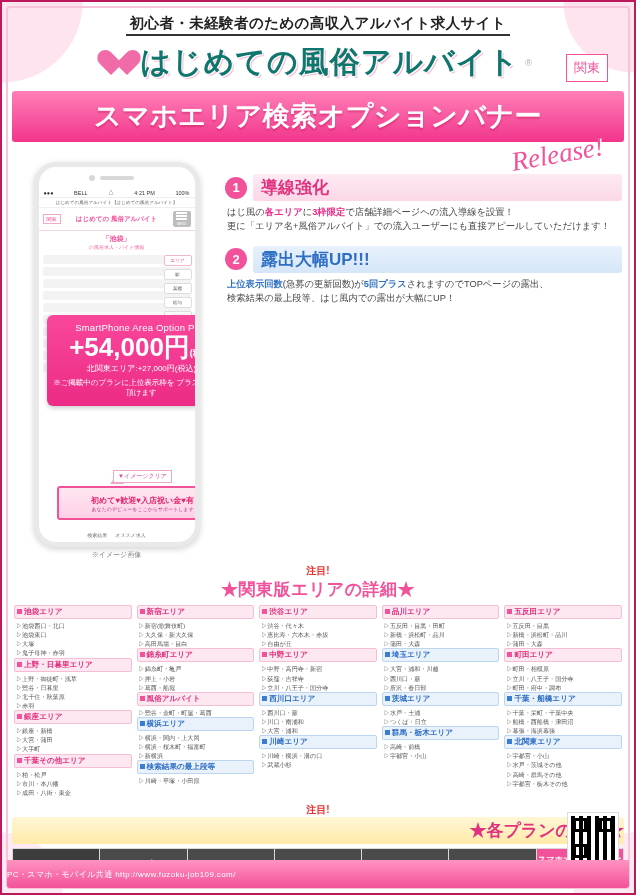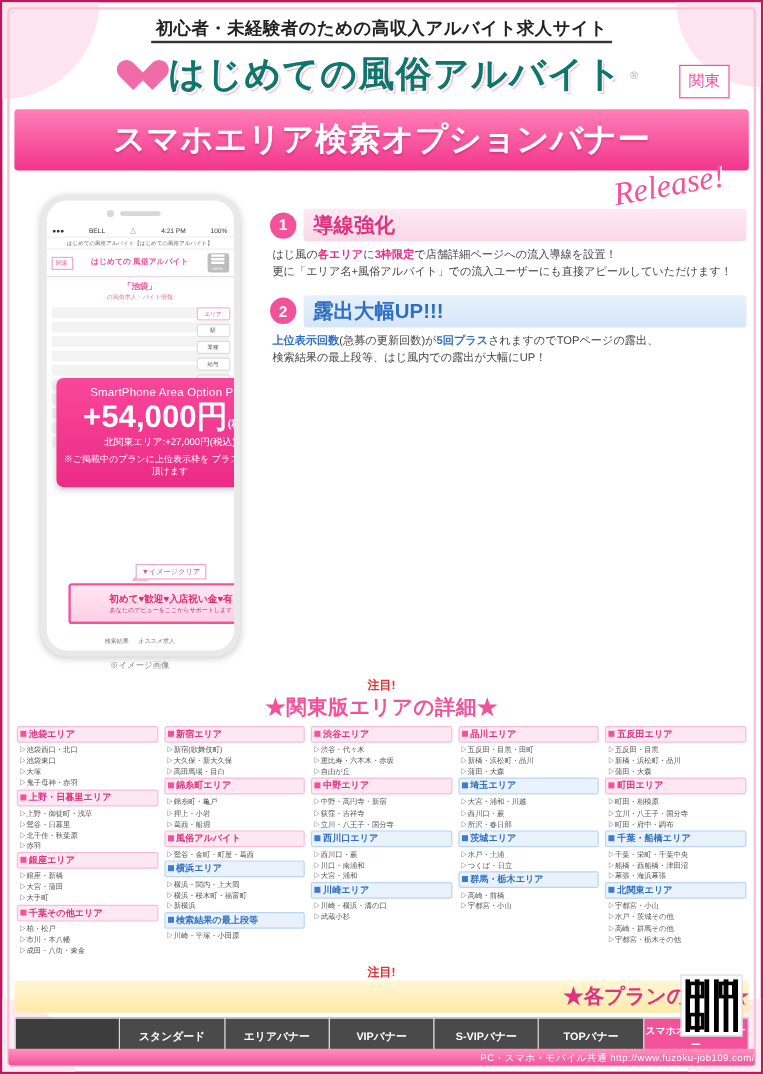--- a/index.html
+++ b/index.html
@@ -268,23 +268,23 @@
   }
   table.diff thead th {
     background:#4a4a4a; color:#fff; font-size:9px; font-weight:bold;
     padding:5px 1px;
   }
   table.diff thead th.corner { background:#3d3d3d; }
   table.diff thead th.spo { background:#f2529a; font-size:8.2px; }
 
   
   .footer {
-    position:absolute; left:5px; right:5px; bottom:5px; height:14px;
+    position:absolute; left:5px; right:5px; bottom:5px; height:28px;
     background:linear-gradient(#ff93c0,#f2529a);
-    display:flex; align-items:center; justify-content:flex-end;
+    display:flex; align-items:center; justify-content:flex-start;
     color:#fff; font-size:8px; letter-spacing:.4px;
     border-radius:0 0 3px 3px;
   }
   .qr {
     position:absolute; right:16px; bottom:30px;
     width:50px; height:50px;
     background:
       linear-gradient(90deg,#000 0 4px,transparent 4px 8px) 0 0/8px 8px,
       #fff;
     border:3px solid #fff;

